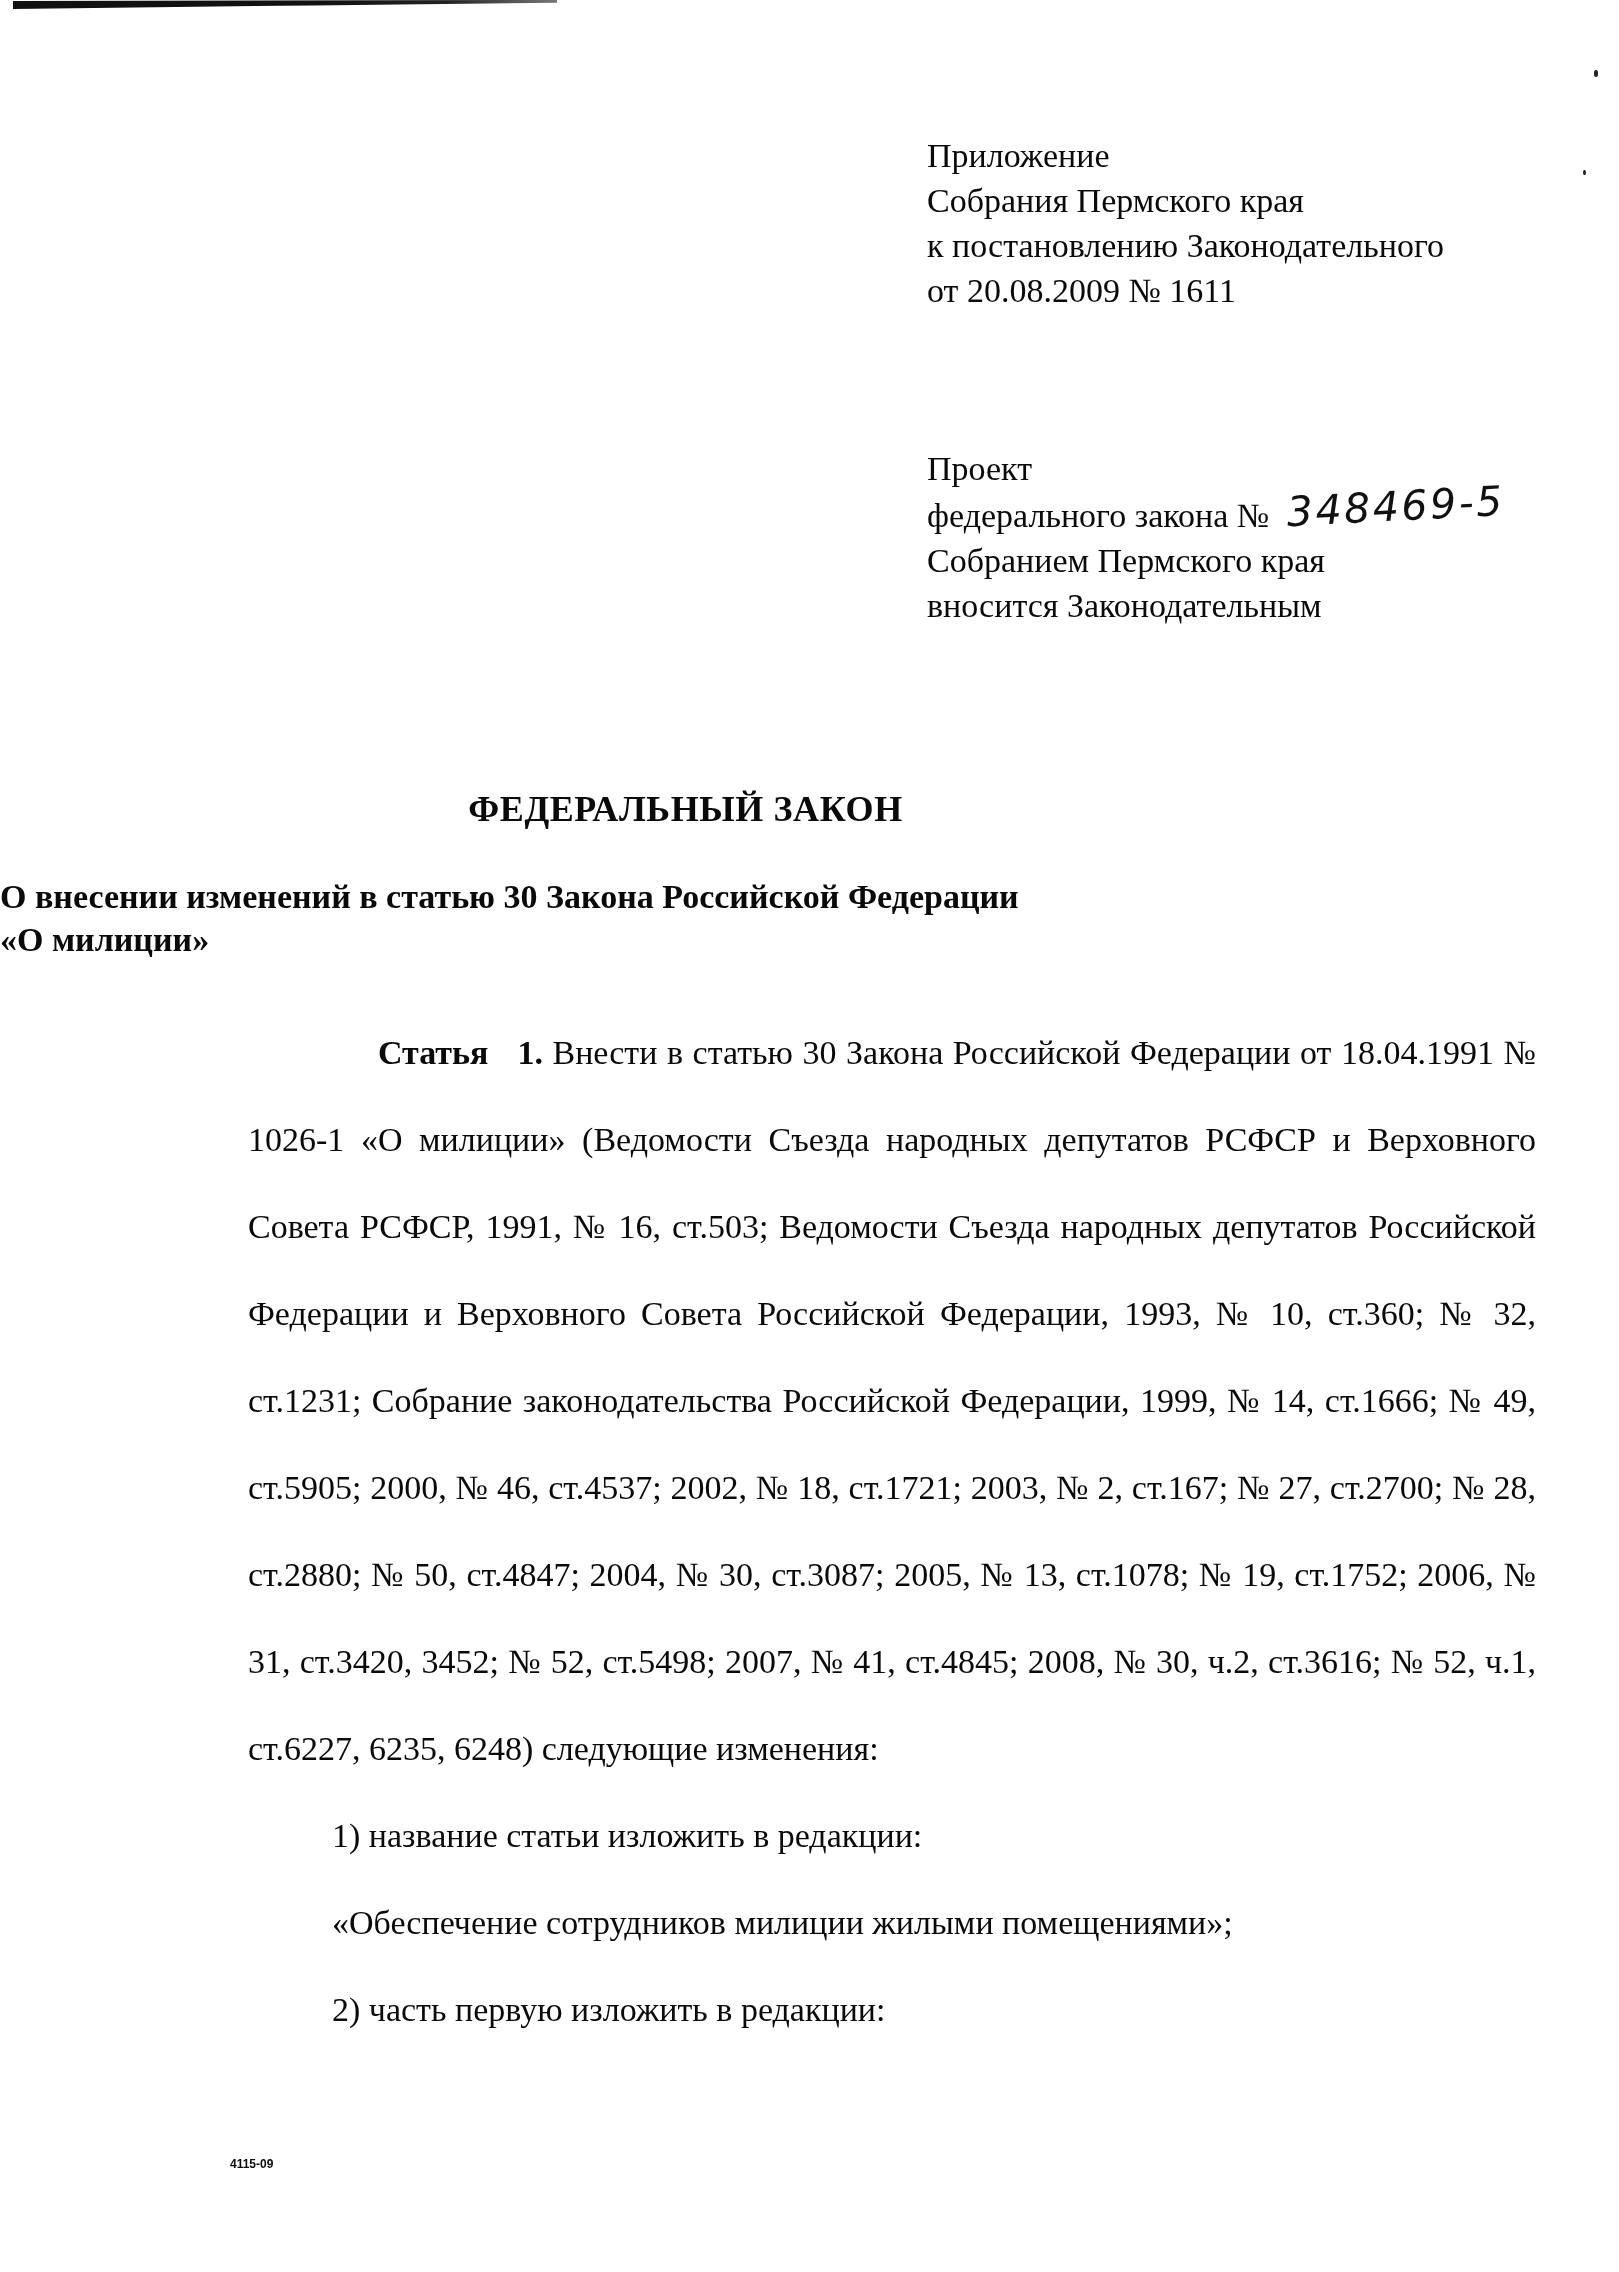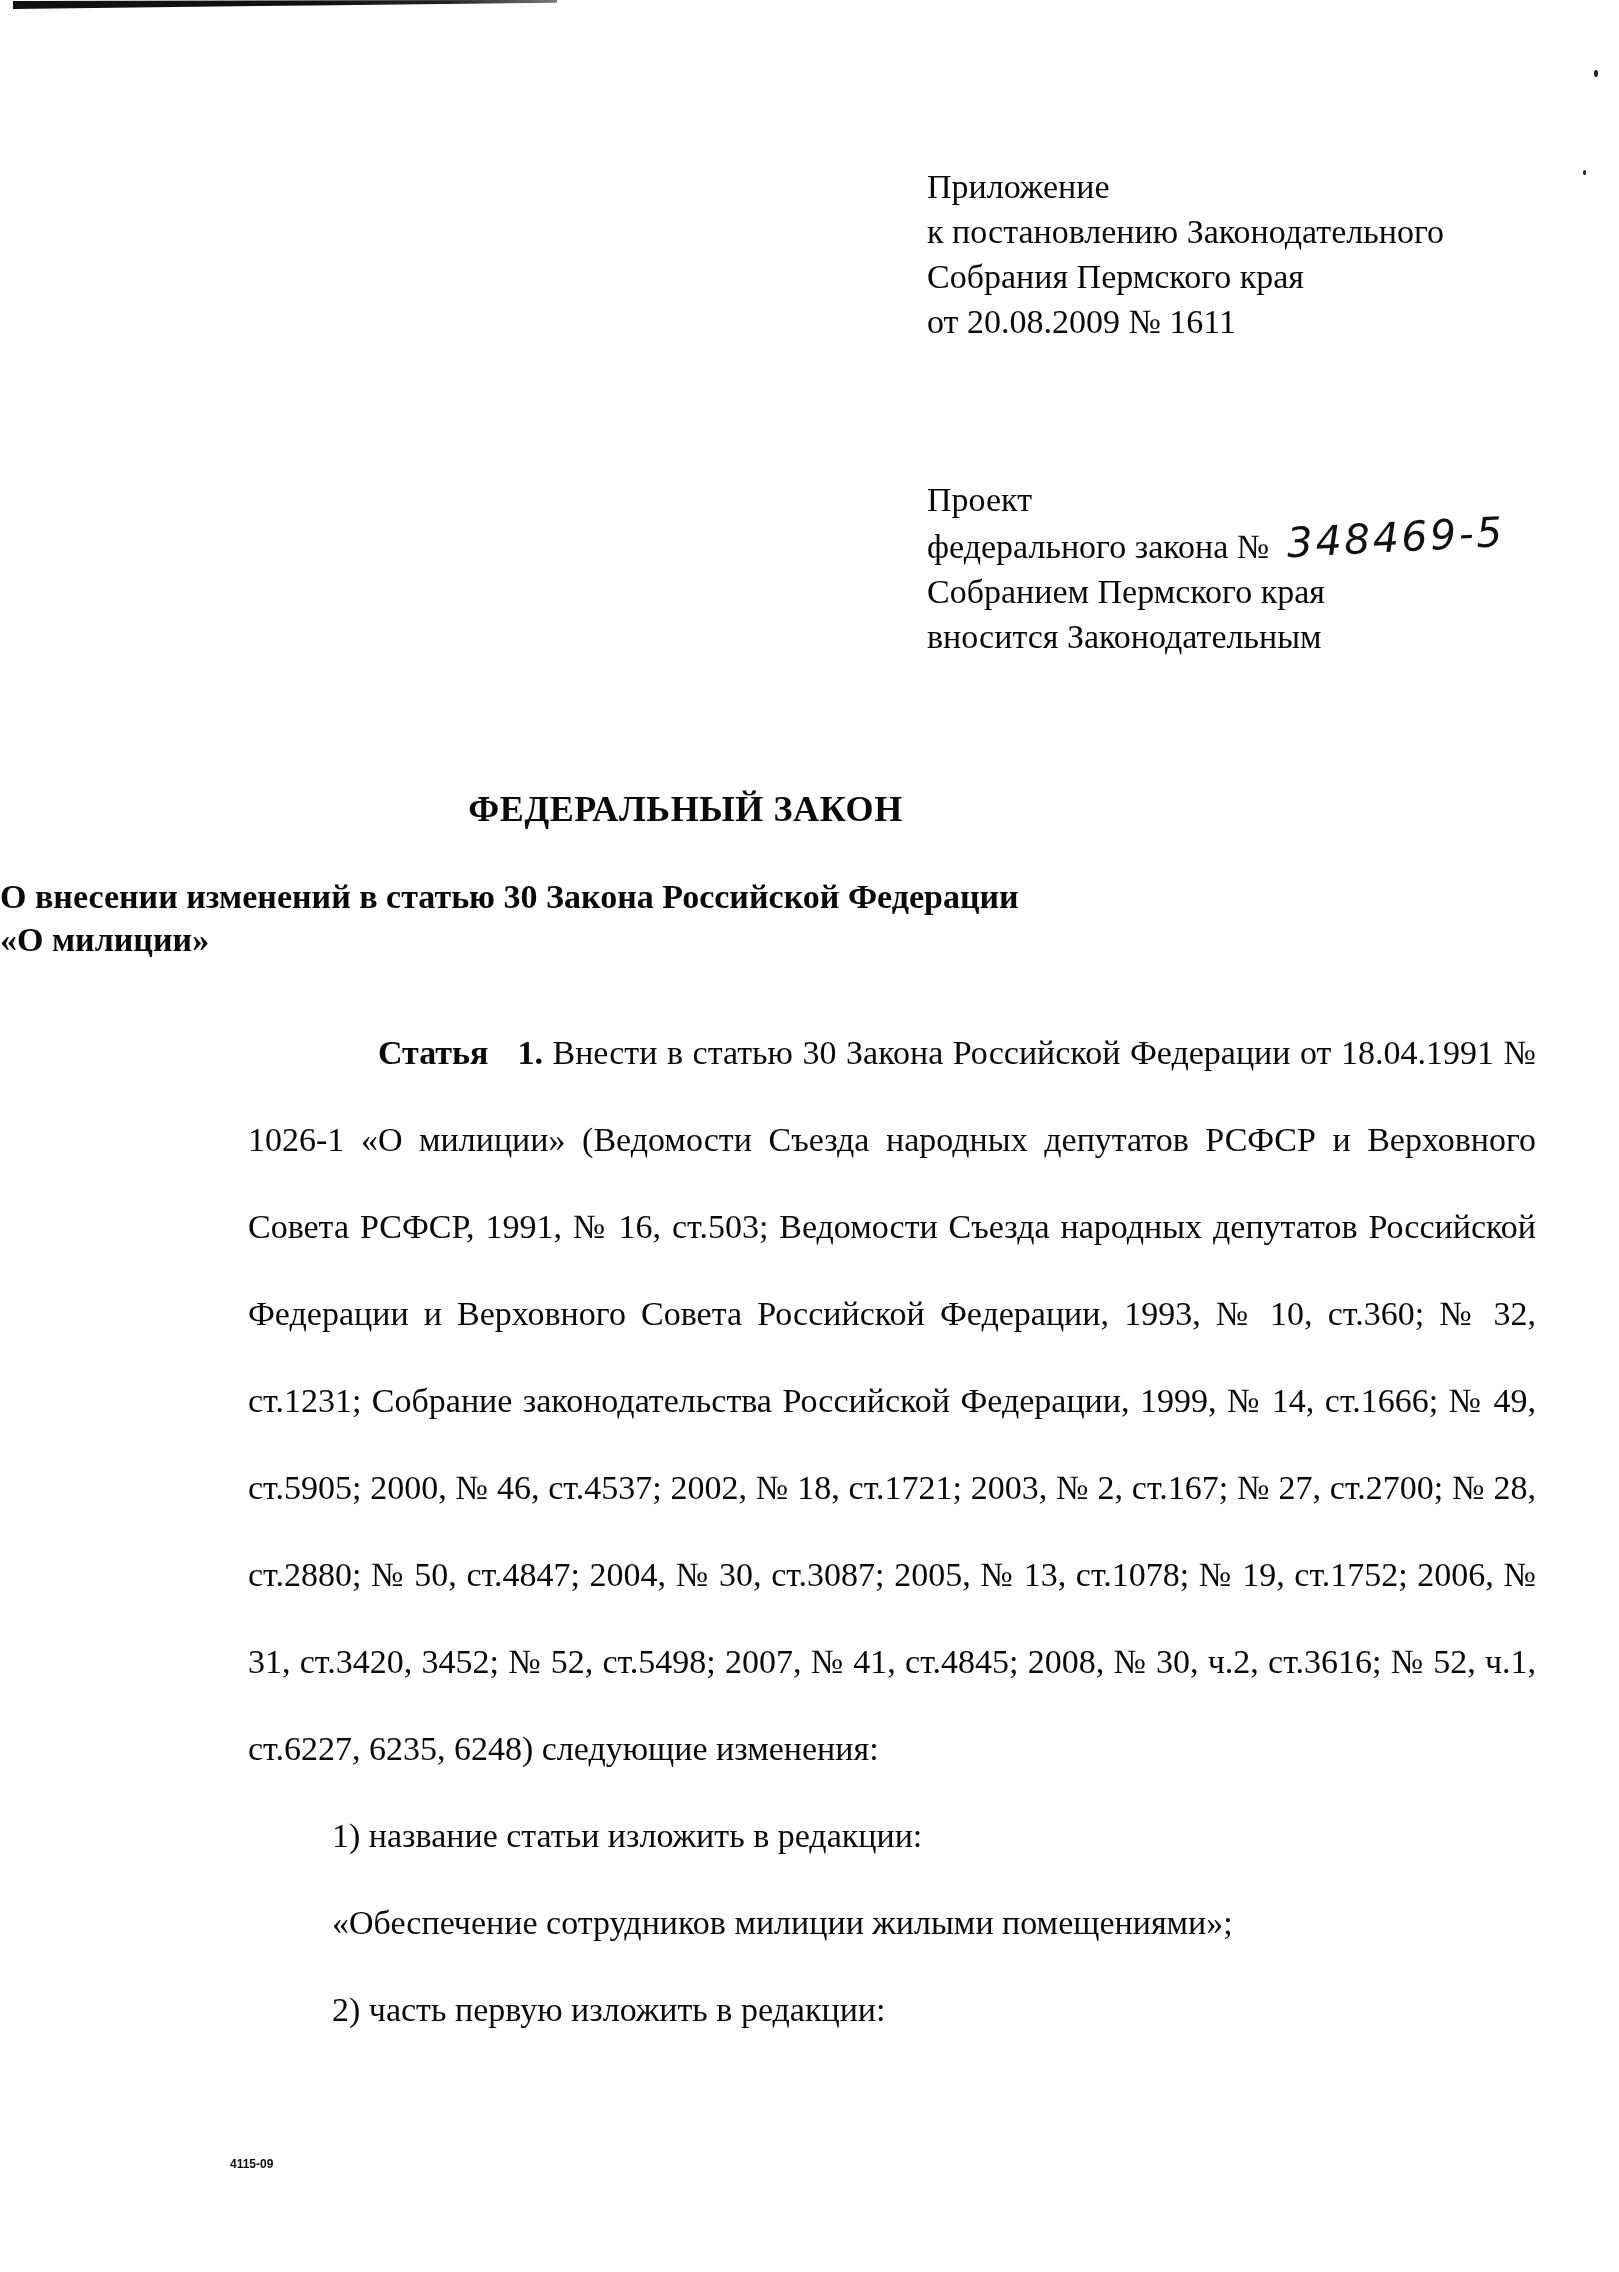--- a/index.html
+++ b/index.html
@@ -6,21 +6,21 @@
     body {
       width: 1620px; height: 2273px; position: relative; overflow: hidden;
       font-family: "Liberation Serif", "DejaVu Serif", serif; color: #0a0a0a;
     }
     .scan-bar {
       position: absolute; left: 13px; top: 0; width: 544px; height: 9px;
       background: linear-gradient(to right, #111 0%, #111 55%, #222 80%, rgba(30,30,30,0.6) 100%);
       clip-path: polygon(0 10%, 100% 0, 100% 30%, 55% 60%, 0 100%);
     }
     .speck { position: absolute; background: #222; border-radius: 50%; }
-    .block { position: absolute; font-size: 34px; line-height: 45px; margin-top: 31px; }
+    .block { position: absolute; font-size: 34px; line-height: 45px; }
     .appendix { left: 927px; top: 133px; }
     .project { left: 927px; top: 446px; }
     .project .num-line { white-space: nowrap; }
     .handwritten {
       font-family: "DejaVu Sans", sans-serif; font-style: italic; font-weight: 300;
       font-size: 41px; letter-spacing: 2.6px; margin-left: 18px; color: #111;
       display: inline-block; transform: rotate(-3deg) translateY(-6.5px);
     }
     .title {
       position: absolute; left: 0; width: 1371px; top: 788px;
@@ -45,22 +45,22 @@
   </style>
 </head>
 <body>
 
 <div class="scan-bar"></div>
 <div class="speck" style="left:1594px;top:70px;width:3.9px;height:6.5px;"></div>
 <div class="speck" style="left:1583px;top:170px;width:2.6px;height:5.2px;"></div>
 
 <div class="block appendix">
   <div>Приложение</div>
+  <div>Собрания Пермского края</div>
   <div>к постановлению Законодательного</div>
-  <div>Собрания Пермского края</div>
   <div>от 20.08.2009 № 1611</div>
 </div>
 
 <div class="block project">
   <div>Проект</div>
   <div class="num-line">
     <span>федерального закона №</span><span class="handwritten">348469-5</span>
   </div>
   <div>Собранием Пермского края</div>
   <div>вносится  Законодательным</div>

